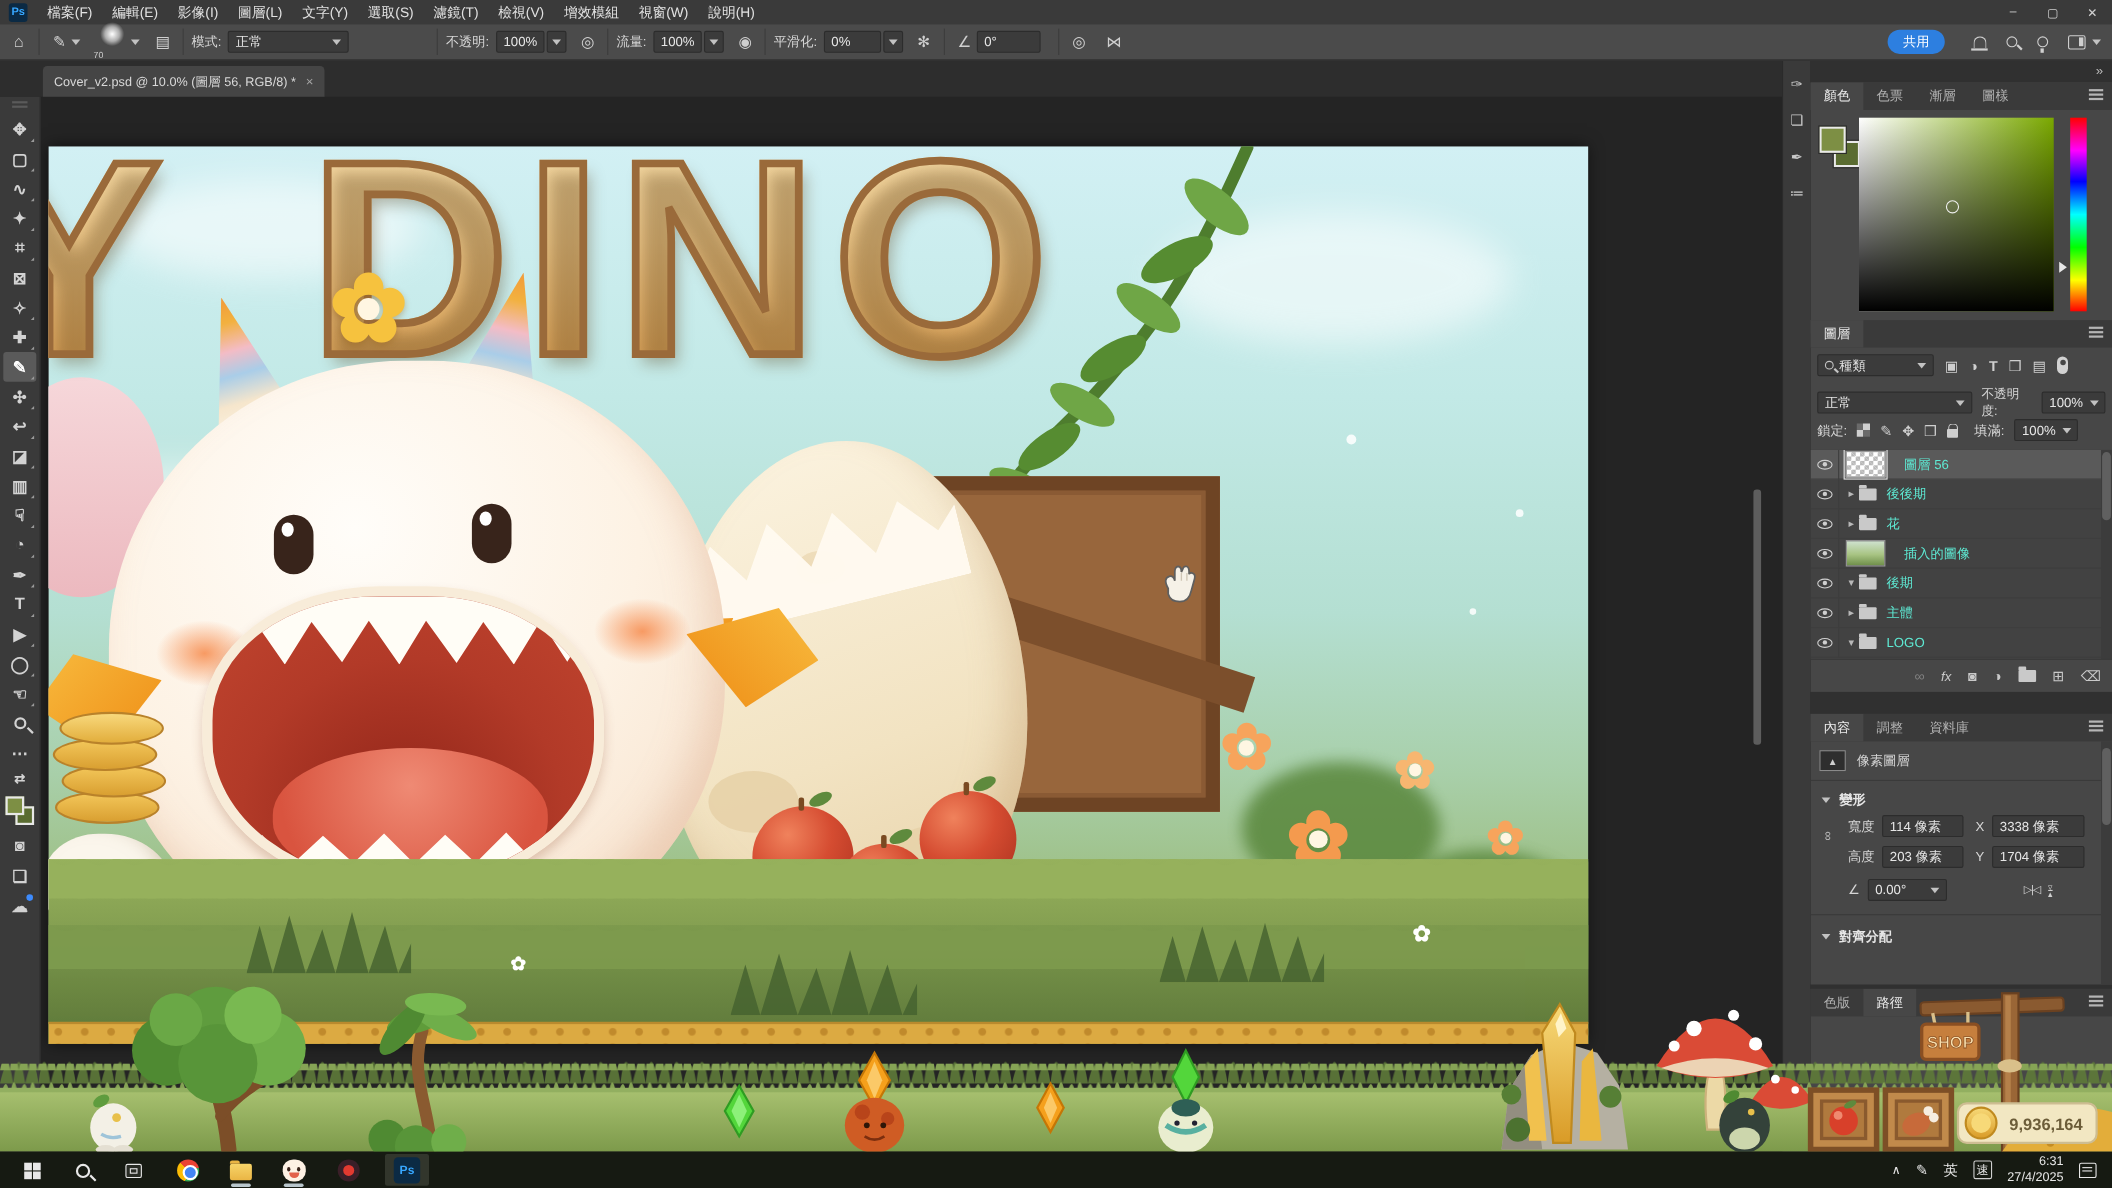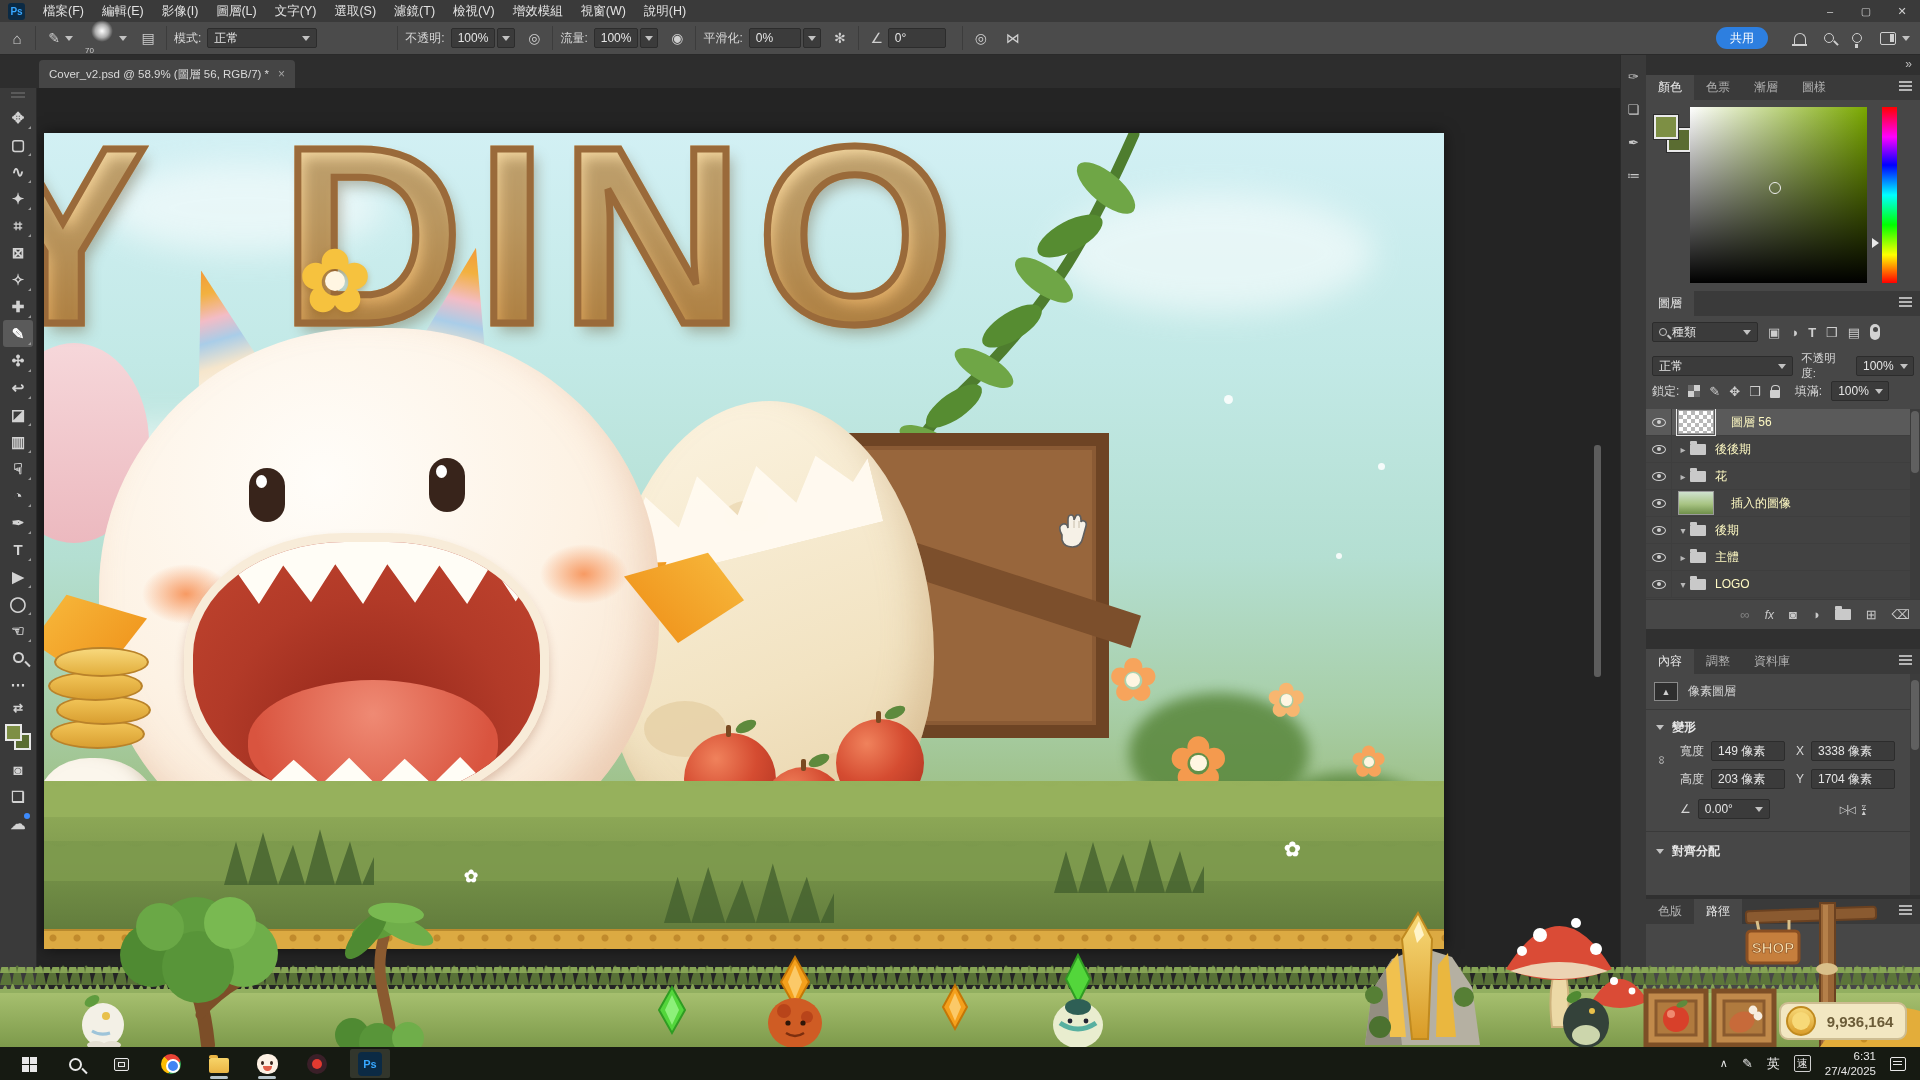--- a/index.html
+++ b/index.html
@@ -108,21 +108,21 @@
   .checkicon{width:12px;height:12px;display:inline-block;background:conic-gradient(#cfcfcf 25%,#6a6a6a 0 50%,#cfcfcf 0 75%,#6a6a6a 0);}
   .mglass{width:8px;height:8px;border:1.6px solid #c5c5c5;border-radius:50%;position:relative;display:inline-block;}
   .mglass::after{content:'';position:absolute;left:6.5px;top:6.5px;width:5px;height:1.6px;background:#c5c5c5;transform:rotate(45deg);}
   .lrow{position:absolute;left:0;width:274px;height:27px;border-bottom:1px solid #3e3e3e;display:flex;align-items:center;}
   .lrow.sel{background:#5a5a5a;}
   .leyebox{width:26px;height:27px;border-right:1px solid #3e3e3e;display:flex;align-items:center;justify-content:center;flex:none;}
   .lthumb{width:36px;height:24px;flex:none;margin:0 8px 0 6px;background-image:linear-gradient(45deg,#b8b8b8 25%,rgba(0,0,0,0) 25%,rgba(0,0,0,0) 75%,#b8b8b8 75%),linear-gradient(45deg,#b8b8b8 25%,#ffffff 25%,#ffffff 75%,#b8b8b8 75%);background-size:8px 8px;background-position:0 0,4px 4px;background-color:#fff;border:1px solid #9a9a9a;}
   .lthumb.img{background:linear-gradient(180deg,#cfe2cf 0%,#a8c483 55%,#6f8f4a 100%);}
   .lthumb.selth{outline:1.5px solid #e8e8e8;outline-offset:1px;}
   .lchev{width:14px;text-align:center;color:#b8b8b8;font-size:10px;flex:none;margin-left:4px;}
-  .lname{margin-left:9px;font-size:12px;color:#fef9c3;white-space:nowrap;}
+  .lname{margin-left:9px;font-size:12px;color:#5eead4;white-space:nowrap;}
   .pscroll{position:absolute;right:0;width:10px;background:#3c3c3c;}
   .pthumb{position:absolute;right:1px;width:8px;background:#606060;border-radius:4px;}
   .sechdr{display:flex;align-items:center;gap:8px;font-weight:bold;color:#e6e6e6;}
   .dcaret{width:0;height:0;border-left:4px solid transparent;border-right:4px solid transparent;border-top:5px solid #c2c2c2;}
   .switchv{width:10px;height:16px;border-radius:5px;background:#d2d2d2;position:relative;display:inline-block;}
   .switchv::after{content:'';position:absolute;left:2.5px;top:2.5px;width:5px;height:5px;border-radius:50%;background:#474747;}
   
   #taskbar{position:absolute;left:0;top:1047px;width:1920px;height:33px;background:#161a12;z-index:40;color:#e8e8e8;}
   .tb-icon{position:absolute;top:4px;width:26px;height:26px;display:flex;align-items:center;justify-content:center;}
   .winlogo{width:15px;height:15px;display:grid;grid-template-columns:7px 7px;grid-gap:1px;}
@@ -232,21 +232,21 @@
   <span class="trayshape i-search"></span>
   <span style="width:18px"></span>
   <span class="trayshape i-bulb"></span>
   <span style="width:18px"></span>
   <span class="trayshape i-wspace"></span>
   <span class="caret" style="margin:0 10px 0 6px"></span>
 </div>
 
 <div id="tabbar">
   <div id="doctab">
-    <span>Cover_v2.psd @ 58.9% (圖層 56, RGB/7) *</span>
+    <span>Cover_v2.psd @ 10.0% (圖層 56, RGB/8) *</span>
     <span class="close">×</span>
   </div>
 </div>
 
 <div id="toolbar">
   <div class="dragdots"></div>
   <div class="tool">
       <b>✥</b>
       <i class="tick"></i>
     </div>
@@ -619,21 +619,21 @@
     </div>
     <div class="abs" style="left:0;top:60px;width:274px;height:1px;background:#3a3a3a"></div>
     <div class="abs sechdr" style="left:10px;top:70px">
       <span class="dcaret"></span>
         <span>變形</span>
     </div>
     <span class="abs" style="left:12px;top:104px;color:#bdbdbd;transform:rotate(90deg);display:inline-block">∞</span>
     <div class="abs" style="left:34px;top:92px;display:flex;align-items:center;gap:7px">
       <span>寬度</span>
       <span class="ibox" style="width:74px">
-          <span>149 像素</span>
+          <span>114 像素</span>
         </span>
       <span style="margin-left:4px">X</span>
       <span class="ibox" style="width:84px">
           <span>3338 像素</span>
         </span>
     </div>
     <div class="abs" style="left:34px;top:120px;display:flex;align-items:center;gap:7px">
       <span>高度</span>
       <span class="ibox" style="width:74px">
           <span>203 像素</span>

